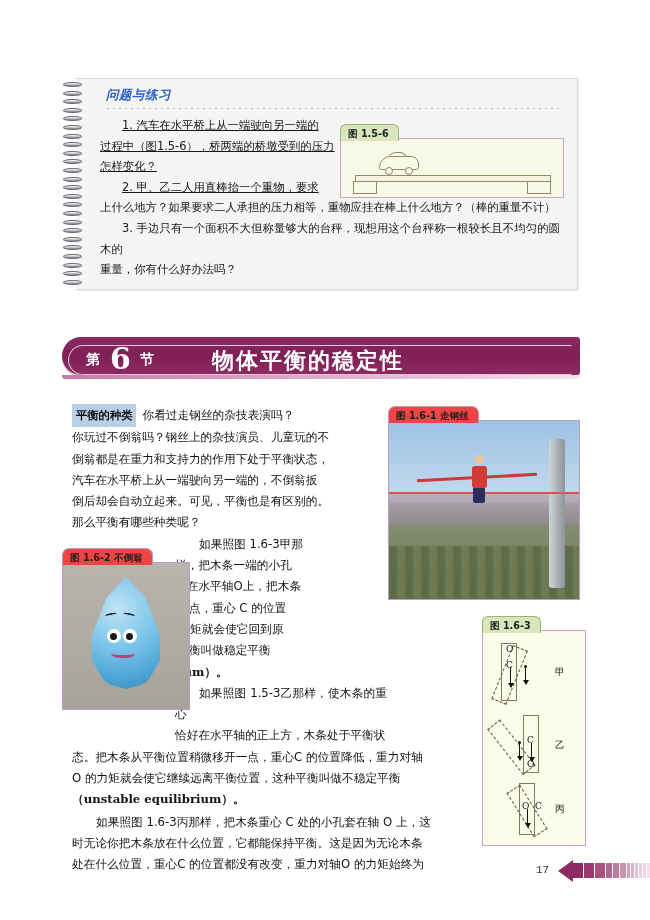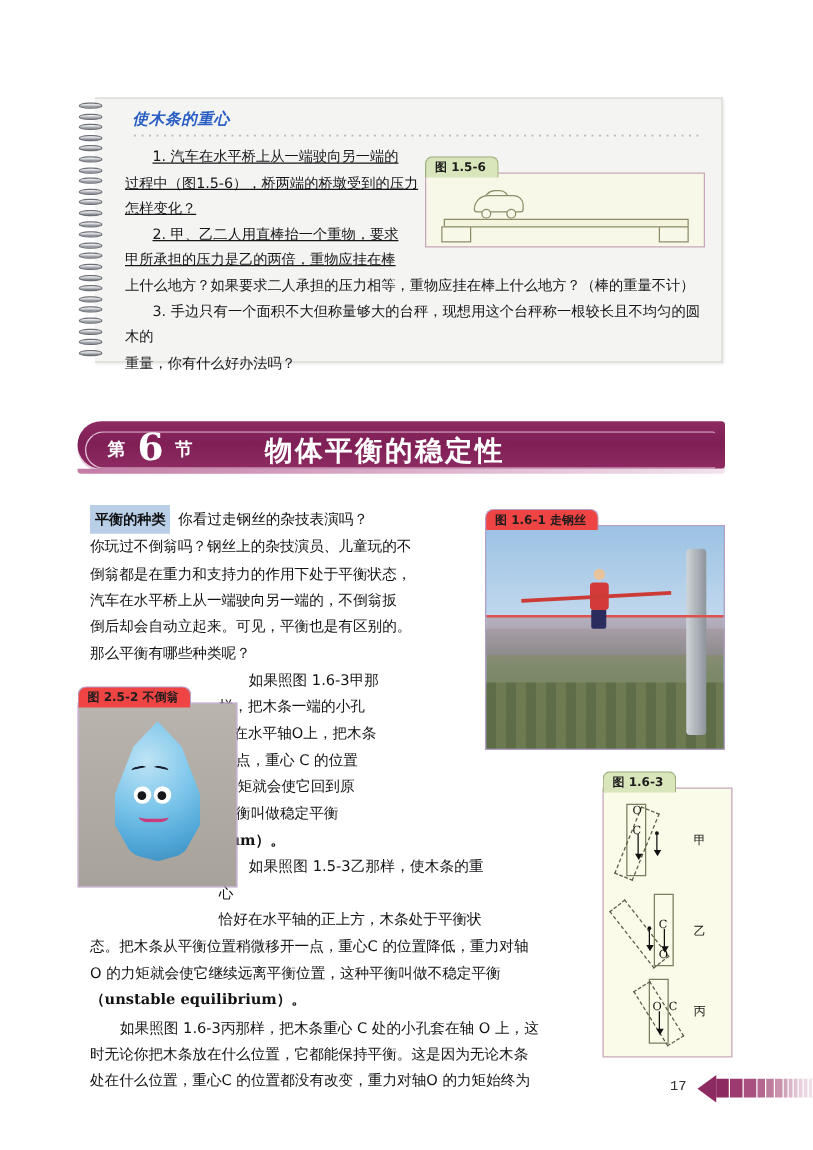--- a/index.html
+++ b/index.html
@@ -335,37 +335,34 @@
       <div class="ring" style="top: 141.6px;"></div>
       <div class="ring" style="top: 150.2px;"></div>
       <div class="ring" style="top: 158.8px;"></div>
       <div class="ring" style="top: 167.4px;"></div>
       <div class="ring" style="top: 176px;"></div>
       <div class="ring" style="top: 184.6px;"></div>
       <div class="ring" style="top: 193.2px;"></div>
       <div class="ring" style="top: 201.8px;"></div>
     </div>
   <div class="exercise-box">
-    <div class="exercise-title">使木条的重心</div>
+    <div class="exercise-title">问题与练习</div>
     <div class="dotline"></div>
     <div class="ex-text">
       <p class="narrow">
         <span>1. 汽车在水平桥上从一端驶向另一端的</span>
       </p>
       <p class="narrow" style="text-indent:0">
         <span>过程中（图1.5-6），桥两端的桥墩受到的压力</span>
       </p>
       <p class="narrow" style="text-indent:0">
         <span>怎样变化？</span>
       </p>
       <p class="narrow">
         <span>2. 甲、乙二人用直棒抬一个重物，要求</span>
-      </p>
-      <p class="narrow" style="text-indent:0">
-        <span>甲所承担的压力是乙的两倍，重物应挂在棒</span>
       </p>
       <p style="text-indent:0;width:460px">
         <span>上什么地方？如果要求二人承担的压力相等，重物应挂在棒上什么地方？（棒的重量不计）</span>
       </p>
       <p style="width:460px">
         <span>3. 手边只有一个面积不大但称量够大的台秤，现想用这个台秤称一根较长且不均匀的圆木的</span>
       </p>
       <p style="text-indent:0;width:460px">
         <span>重量，你有什么好办法吗？</span>
       </p>
@@ -449,21 +446,21 @@
     <div class="tower"></div>
     <div class="rope"></div>
     <div class="performer-legs"></div>
     <div class="performer-body"></div>
     <div class="performer-head"></div>
     <div class="pole"></div>
   </div>
 </div>
 
 <div class="fig162">
-  <div class="fig-cap purple">图 2.5-2 不倒翁</div>
+  <div class="fig-cap purple">图 1.6-2 不倒翁</div>
   <div class="photo162">
     <div class="tumbler"></div>
     <div class="t-brow l"></div>
     <div class="t-brow r"></div>
     <div class="t-eye l"></div>
     <div class="t-eye r"></div>
     <div class="t-pupil l"></div>
     <div class="t-pupil r"></div>
     <div class="t-mouth"></div>
   </div>

